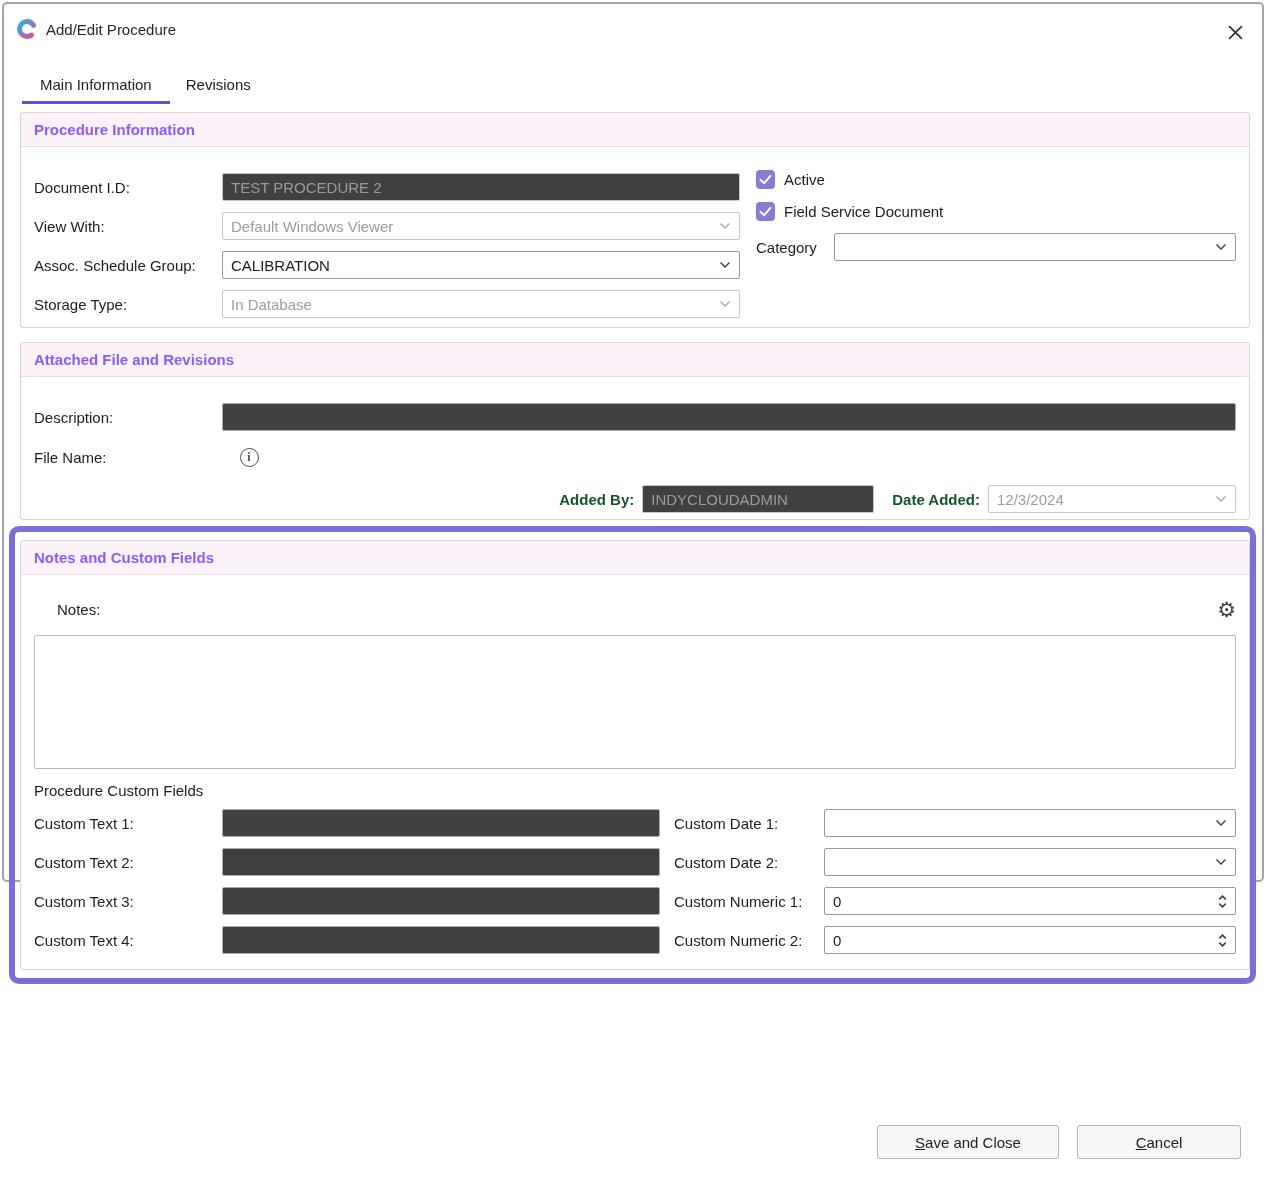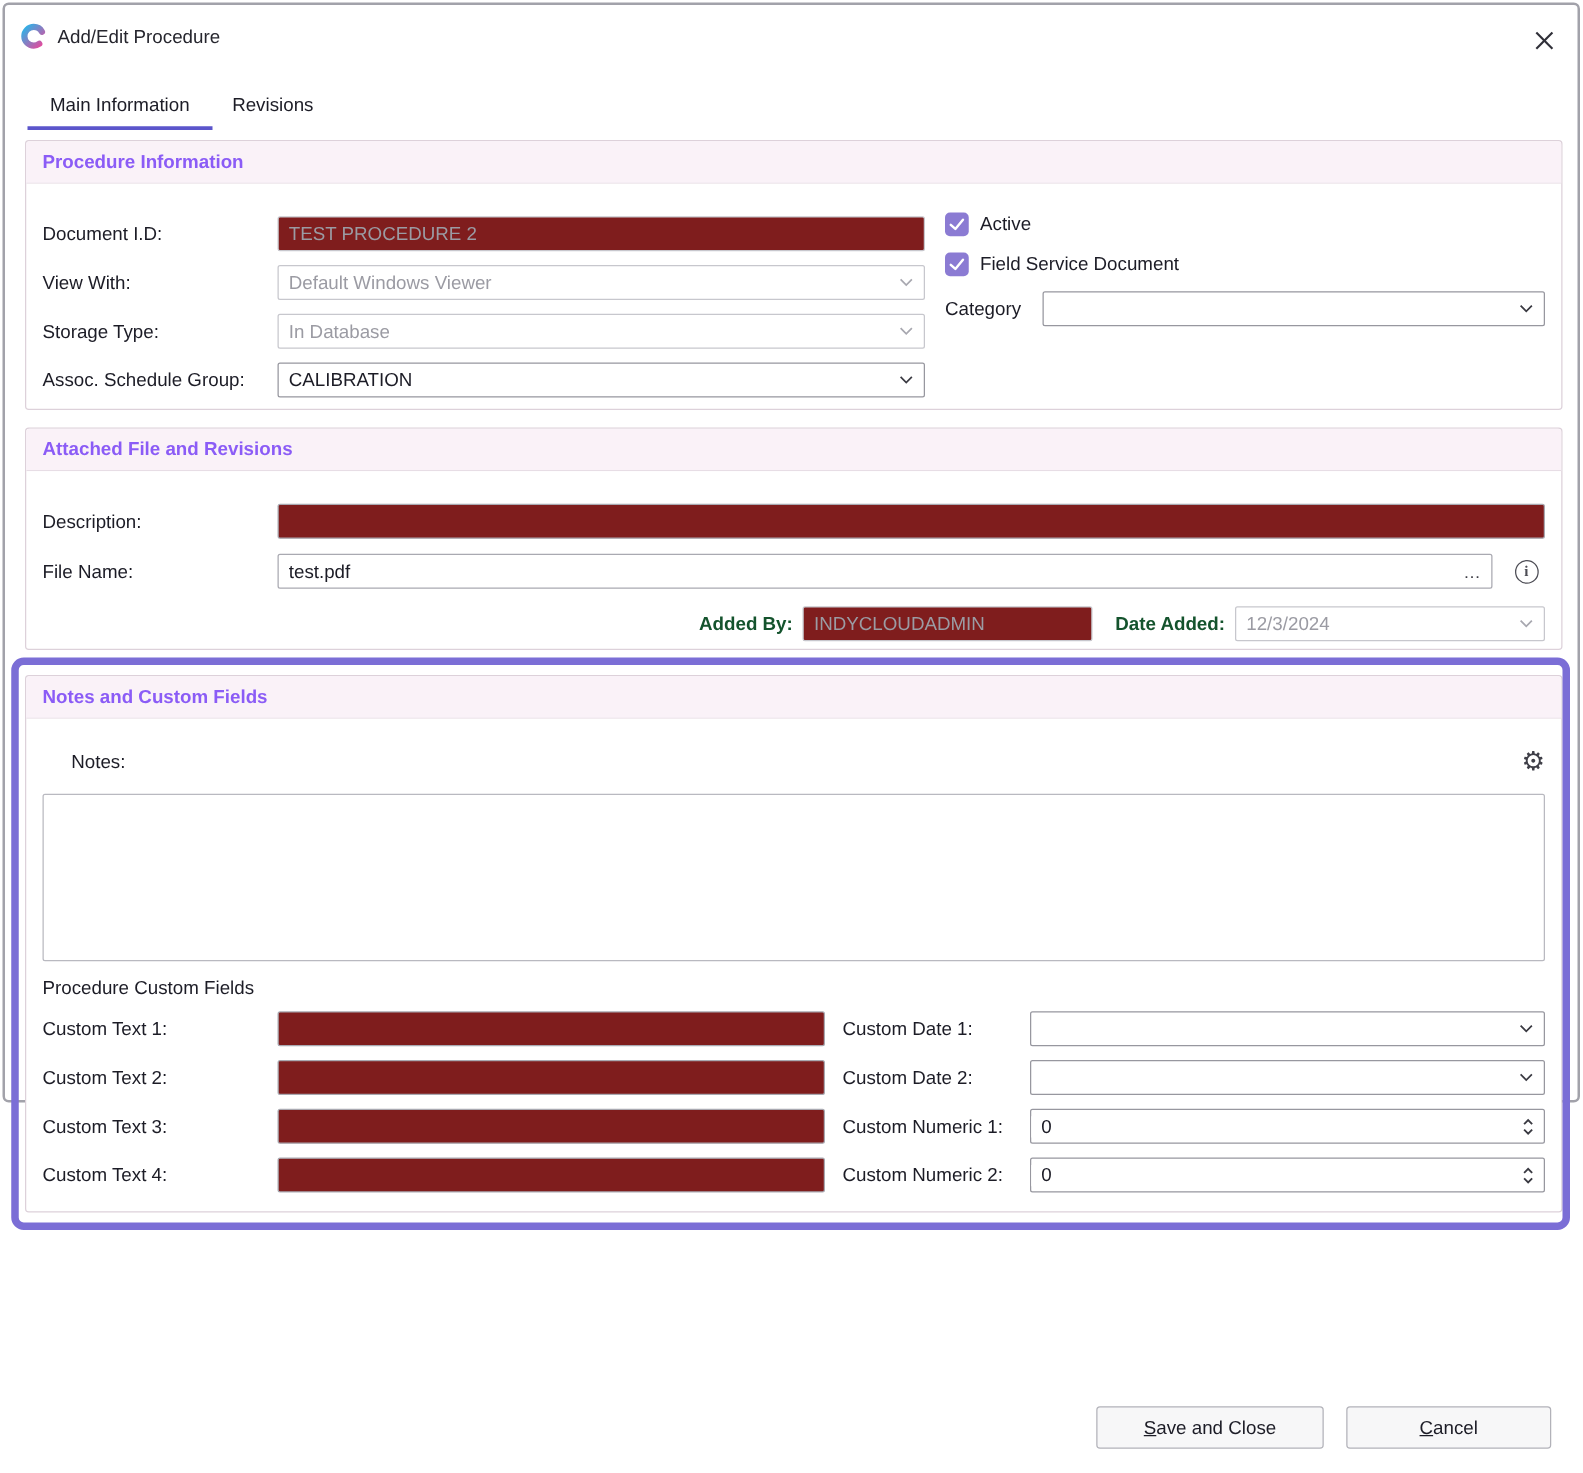--- a/index.html
+++ b/index.html
@@ -31,21 +31,21 @@
   }
   #sec-proc  { top:108px; height:216px; }
   #sec-file  { top:338px; height:178px; }
   #sec-notes { top:536px; height:430px; }
 
   .frow { display:flex; align-items:center; height:28px; margin-bottom:11px; }
   .flabel { width:188px; font-size:15px; color:#1c1c26; flex:0 0 188px; }
 
   .tinput {
     height:28px; border:1px solid #a9a9b1; border-radius:2px; padding:0 8px;
-    font-size:15px; font-family:"Liberation Sans", sans-serif; color:#1c1c26; background:#7f1d1d; width:100%; outline:none;
+    font-size:15px; font-family:"Liberation Sans", sans-serif; color:#1c1c26; background:#404040; width:100%; outline:none;
   }
   .tinput.dim { color:#9b9ba3; border-color:#c7c7cd; }
 
   .combo {
     height:28px; border:1px solid #97979f; border-radius:2px; background:#fff;
     display:flex; align-items:center; padding:0 0 0 8px; width:100%; cursor:pointer;
   }
   .combo.disabled { border-color:#c7c7cd; }
   .combo-value { flex:1; font-size:15px; color:#1c1c26; white-space:nowrap; overflow:hidden; }
   .combo-value.dim { color:#9b9ba3; }
@@ -167,37 +167,37 @@
         <div class="combo disabled">
           <span class="combo-value dim">Default Windows Viewer</span>
           <span class="chev">
             <svg width="12" height="8" viewBox="0 0 12 8">
                 <path d="M1.5 1.5 L6 6 L10.5 1.5" fill="none" stroke="#a8a8b0" stroke-width="1.4"></path>
               </svg>
           </span>
         </div>
       </div>
       <div class="frow">
+        <span class="flabel">Assoc. Schedule Group:</span>
+        <div class="combo">
+          <span class="combo-value">CALIBRATION</span>
+          <span class="chev">
+            <svg width="12" height="8" viewBox="0 0 12 8">
+                <path d="M1.5 1.5 L6 6 L10.5 1.5" fill="none" stroke="#3a3a42" stroke-width="1.4"></path>
+              </svg>
+          </span>
+        </div>
+      </div>
+      <div class="frow">
         <span class="flabel">Storage Type:</span>
         <div class="combo disabled">
           <span class="combo-value dim">In Database</span>
           <span class="chev">
             <svg width="12" height="8" viewBox="0 0 12 8">
                 <path d="M1.5 1.5 L6 6 L10.5 1.5" fill="none" stroke="#a8a8b0" stroke-width="1.4"></path>
-              </svg>
-          </span>
-        </div>
-      </div>
-      <div class="frow">
-        <span class="flabel">Assoc. Schedule Group:</span>
-        <div class="combo">
-          <span class="combo-value">CALIBRATION</span>
-          <span class="chev">
-            <svg width="12" height="8" viewBox="0 0 12 8">
-                <path d="M1.5 1.5 L6 6 L10.5 1.5" fill="none" stroke="#3a3a42" stroke-width="1.4"></path>
               </svg>
           </span>
         </div>
       </div>
     </div>
 
     <div class="proc-right">
       <div class="cbrow">
         <span class="cb">
           <svg width="13" height="11" viewBox="0 0 16 13">
@@ -231,24 +231,20 @@
   <div class="section" id="sec-file">
     <div class="section-header">Attached File and Revisions</div>
 
     <div class="frow desc-row">
       <span class="flabel">Description:</span>
       <input class="tinput" value="" style="">
     </div>
 
     <div class="file-row">
       <span class="flabel">File Name:</span>
-      <div class="file-field">
-        <span class="file-value">test.pdf</span>
-        <span class="browse">…</span>
-      </div>
       <span class="info-wrap">
         <span class="info-icon">i</span>
       </span>
     </div>
 
     <div class="added-row">
       <span class="blabel">Added By:</span>
       <input class="tinput dim added-input" value="INDYCLOUDADMIN" style="">
       <span class="blabel ml18">Date Added:</span>
       <div class="combo disabled date-combo">

